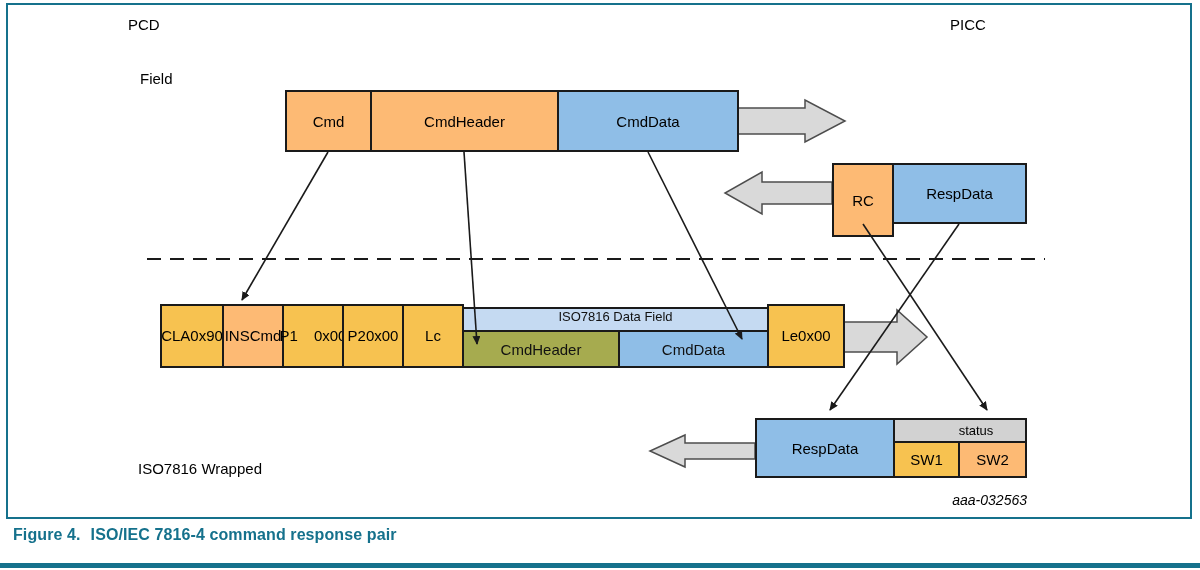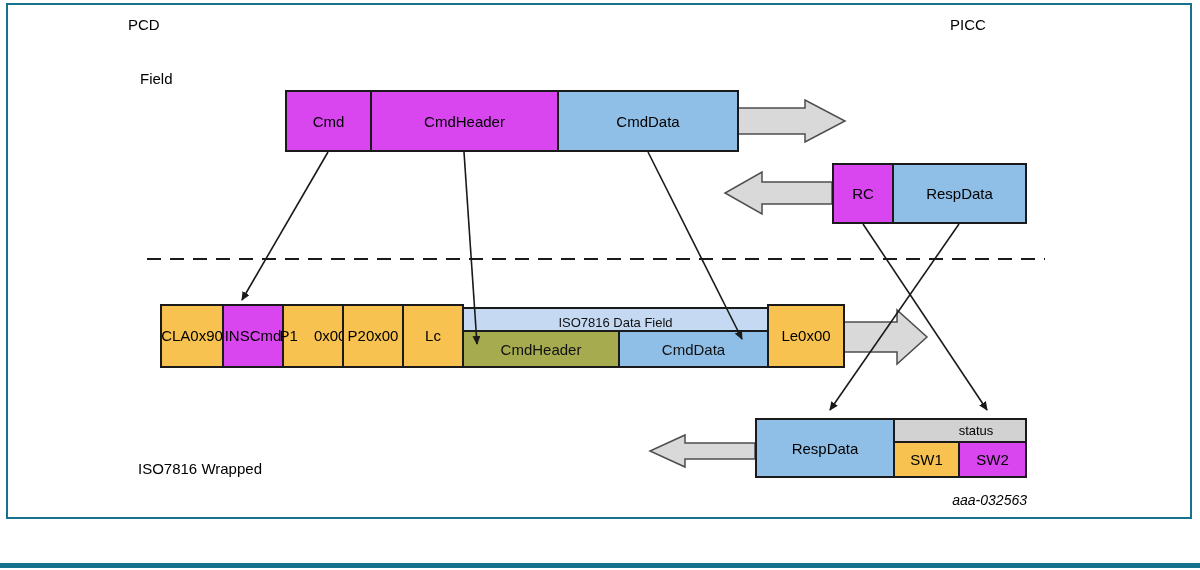--- a/index.html
+++ b/index.html
@@ -23,32 +23,32 @@
   
   svg.layer{position:absolute;left:0;top:0;width:1200px;height:570px;pointer-events:none;}
   .layer-back{z-index:1;}
   .layer-front{z-index:3;}
   
   .dbox{
     position:absolute;z-index:2;box-sizing:border-box;border:2px solid #1a1a1a;
     display:flex;align-items:center;justify-content:center;
     font-size:15px;color:#000;text-align:center;
   }
-  .olive{background:#d946ef;}
+  .olive{background:#fdba74;}
   .orange{background:#F7C250;}
   .blue{background:#8FBEE7;}
   .graybg{background:#D2D2D2;padding-left:32px;}
   
   .cell{flex-direction:row;line-height:1.0;}
   .cell .cl{display:block;height:20px;line-height:20px;font-size:15px;}
   
   .dfield{position:absolute;z-index:2;box-sizing:border-box;border:2px solid #1a1a1a;}
   .dfield .strip{
     box-sizing:border-box;height:23px;border-bottom:2px solid #1a1a1a;background:#C5DAF2;
-    display:flex;align-items:flex-end;justify-content:center;font-size:13px;
+    display:flex;align-items:flex-start;justify-content:center;font-size:13px;
   }
   .dfield .lower{display:flex;height:34px;}
   .dfield .lower>div{
     box-sizing:border-box;display:flex;align-items:center;justify-content:center;font-size:15px;
   }
   .dfield .lower .dh{width:156px;border-right:2px solid #1a1a1a;background:#A6AB4F;}
   .dfield .lower .dd{flex:1;background:#8FBEE7;}
   
   .flabel{position:absolute;z-index:2;font-size:15px;color:#000;white-space:nowrap;}
   .aaa{position:absolute;z-index:2;left:900px;top:492px;width:127px;text-align:right;
@@ -77,21 +77,21 @@
   <div class="dbox olive" style="left:285px;top:90px;width:87px;height:62px;">
     <span>Cmd</span>
   </div>
   <div class="dbox olive" style="left:370px;top:90px;width:189px;height:62px;">
     <span>CmdHeader</span>
   </div>
   <div class="dbox blue" style="left:557px;top:90px;width:182px;height:62px;">
     <span>CmdData</span>
   </div>
 
-  <div class="dbox olive" style="left:832px;top:163px;width:62px;height:61px;">
+  <div class="dbox olive" style="left:832px;top:163px;width:62px;height:74px;">
     <span>RC</span>
   </div>
   <div class="dbox blue" style="left:892px;top:163px;width:135px;height:61px;">
     <span>RespData</span>
   </div>
 
   <div class="dbox orange cell" style="left:160px;top:304px;width:64px;height:64px;">
     <span class="cl">CLA</span>
     <span class="cl">0x90</span>
   </div>
@@ -152,15 +152,18 @@
         <path d="M0,0 L9,4 L0,8 Z" fill="#1a1a1a"></path>
       </marker>
     </defs>
     <line x1="328" y1="152" x2="242" y2="300" stroke="#1a1a1a" stroke-width="1.6" marker-end="url(#ah)"></line>
     <line x1="464" y1="152" x2="477" y2="344" stroke="#1a1a1a" stroke-width="1.6" marker-end="url(#ah)"></line>
     <line x1="648" y1="152" x2="742" y2="339" stroke="#1a1a1a" stroke-width="1.6" marker-end="url(#ah)"></line>
     <line x1="863" y1="224" x2="987" y2="410" stroke="#1a1a1a" stroke-width="1.6" marker-end="url(#ah)"></line>
     <line x1="959" y1="224" x2="830" y2="410" stroke="#1a1a1a" stroke-width="1.6" marker-end="url(#ah)"></line>
   </svg>
 
+  <div class="caption">
+    <span class="fig-label">Figure 4.</span><span>ISO/IEC 7816-4 command response pair</span>
+  </div>
   <div class="bottom-bar"></div>
 
 </div>
 
 </body></html>

